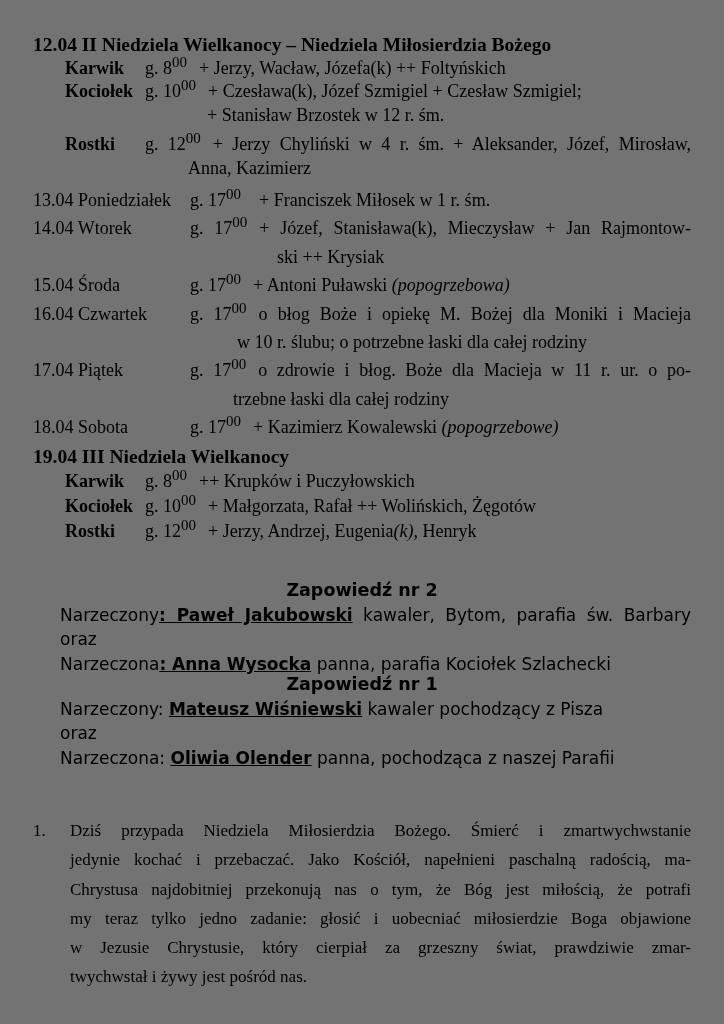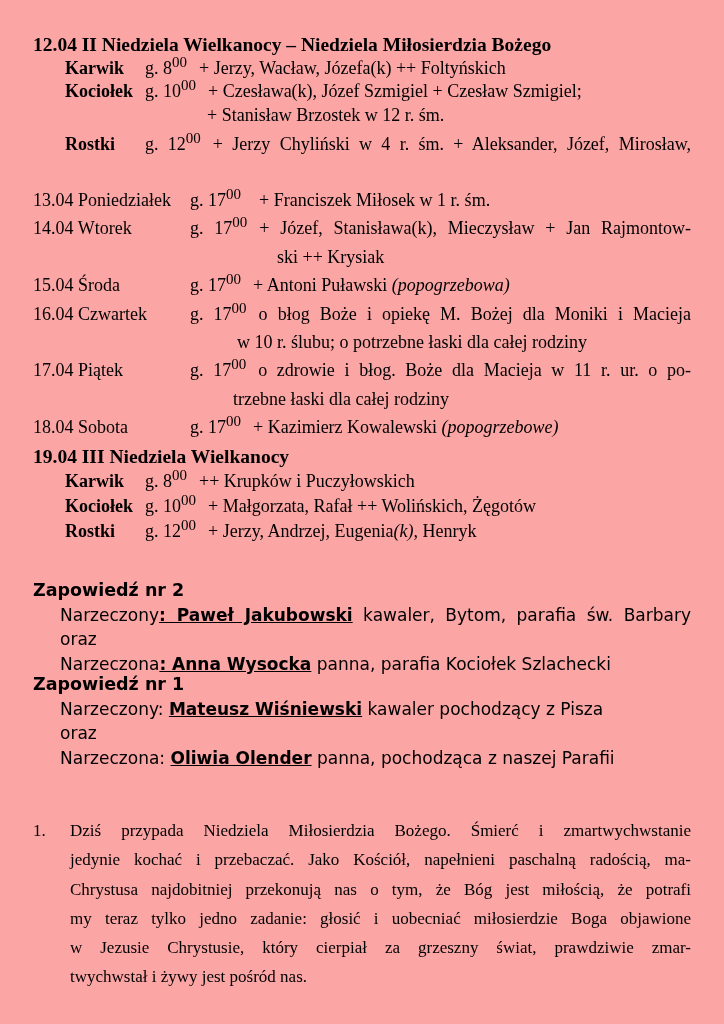--- a/index.html
+++ b/index.html
@@ -1,20 +1,20 @@
 <!DOCTYPE html>
 <html lang="pl"><head>
 <meta charset="utf-8">
 <style>
   html, body { margin: 0; padding: 0; background: #ffffff; }
   .page {
     position: relative;
     width: 724px;
     height: 1024px;
-    background: #fca5a5;
+    background: #737373;
     color: #000000;
     font-family: "Liberation Serif", serif;
     overflow: hidden;
   }
   .sec { position: absolute; left: 33px; width: 658px; }
 
   
   #sec1 { top: 33px;  font-size: 18px; line-height: 23.5px; }
   #secwd{ top: 186px; font-size: 18px; line-height: 28.4px; }
   #sec2 { top: 444px; font-size: 18px; line-height: 25px; }
@@ -34,21 +34,21 @@
   .b  { font-weight: 700; text-decoration: underline; }
 
   
   .fj { text-align: justify; text-align-last: justify; }
 
   
   .zap { position: absolute; left: 33px; width: 658px;
          font-family: "DejaVu Sans", sans-serif; font-size: 17px; line-height: 24.7px; }
   #zap2 { top: 578px; }
   #zap1 { top: 672px; }
-  .zh { font-weight: 700; font-size: 17.5px; }
+  .zh { font-weight: 700; font-size: 17.5px; text-align: center; }
   .zline { margin-left: 27px; }
 
   
   #para { top: 816px; font-size: 17px; line-height: 29.3px; }
   #para .num { position: absolute; left: 0; top: 0; }
   .pline { margin-left: 37px; width: 621px; }
 </style>
 </head>
 <body>
 
@@ -69,20 +69,21 @@
       <div class="body">
         <div><span class="gt"><span>g. 10</span><sup class="s">00</sup></span><span>+ Czesława(k), Józef Szmigiel + Czesław Szmigiel;</span></div>
         <div style="margin-left:62px">+ Stanisław Brzostek w 12 r. śm.</div>
       </div>
     </div>
 
     <div class="srow" style="margin-top:6px">
       <span class="place">Rostki</span>
       <div class="body">
         <div class="fj"><span class="gt"><span>g. 12</span><sup class="s">00</sup></span><span>+ Jerzy Chyliński w 4 r. śm. + Aleksander, Józef, Mirosław,</span></div>
+        <div style="margin-left:43px">Anna, Kazimierz</div>
       </div>
     </div>
   </section>
 
   <section class="sec" id="secwd">
 
     <div class="wrow">
       <span class="date">13.04 Poniedziałek</span>
       <div class="body">
         <div><span class="gt" style="margin-right:18px"><span>g. 17</span><sup class="s">00</sup></span><span>+ Franciszek Miłosek w 1 r. śm.</span></div>

